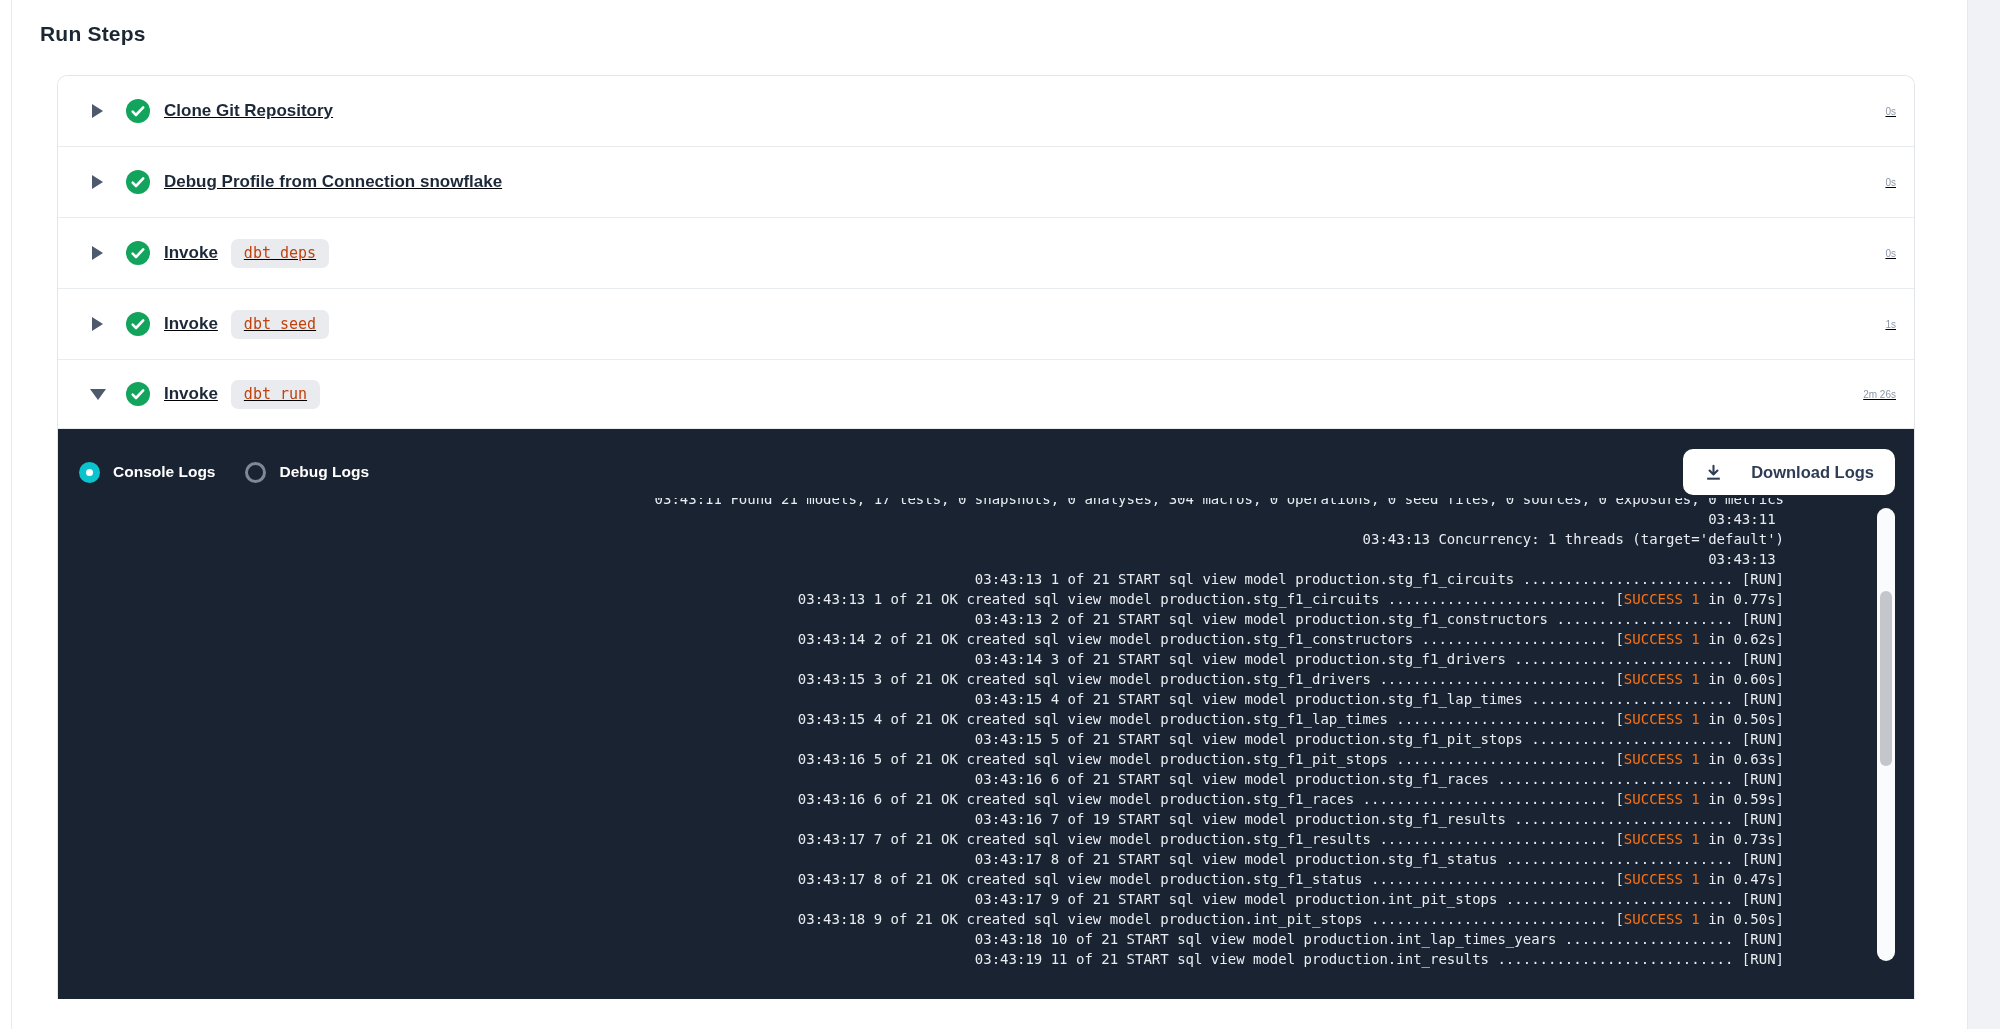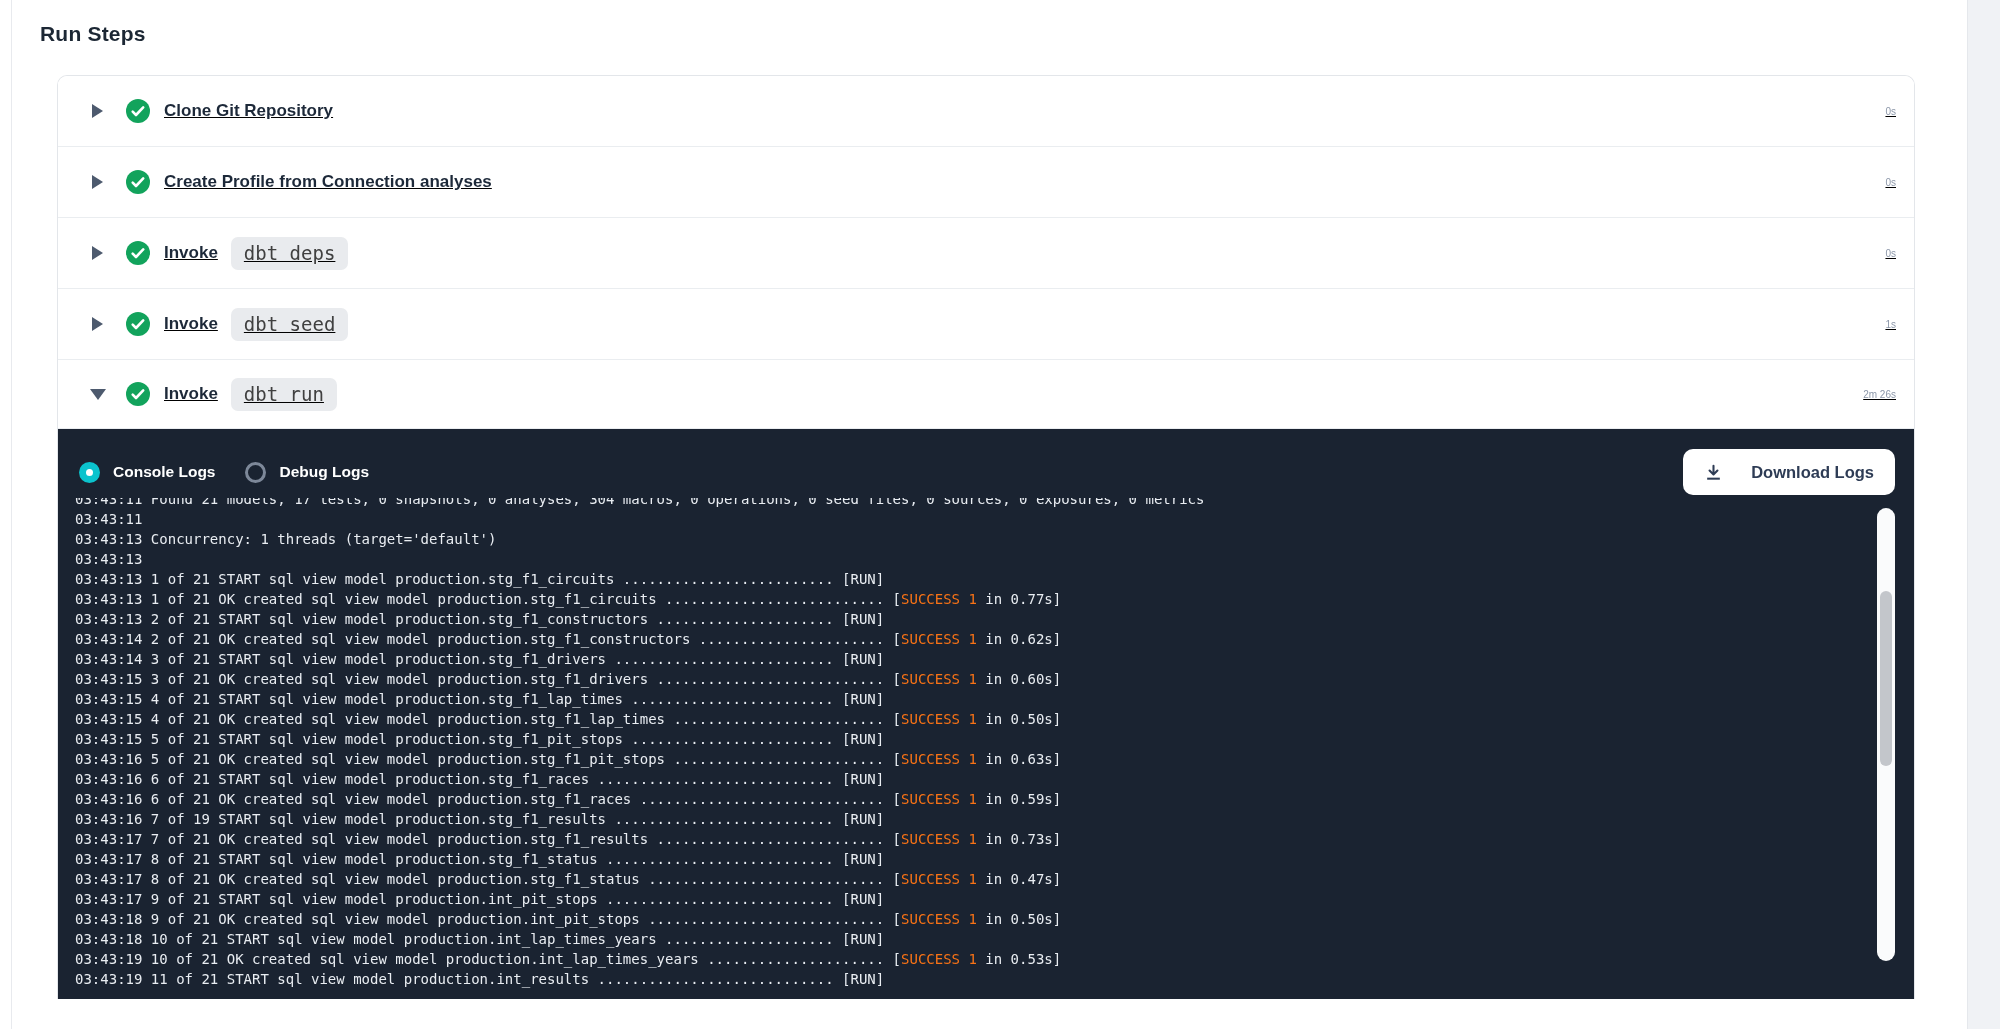--- a/index.html
+++ b/index.html
@@ -33,21 +33,21 @@
 
   .expander { width:17px; display:flex; justify-content:center; align-items:center; }
   .tri-right { width:0; height:0; border-top:7px solid transparent; border-bottom:7px solid transparent; border-left:11px solid #4d5a6e; }
   .tri-down  { width:0; height:0; border-left:8px solid transparent; border-right:8px solid transparent; border-top:11px solid #4d5a6e; }
 
   .check { margin-left:20px; width:24px; height:24px; flex:0 0 auto; }
 
   .step-label { margin-left:14px; font-size:17px; font-weight:700; color:#1d2939; }
   .step-code {
     margin-left:13px; background:#e9ebee; border-radius:7px; padding:5px 13px 6px;
-    font-family:"DejaVu Sans Mono", monospace; font-size:19px; color:#404040;
+    font-family:"DejaVu Sans Mono", monospace; font-size:15px; color:#c2410c;
   }
   .step-duration { margin-left:auto; font-size:10px; color:#8c97a9; }
 
   .console {
     position:relative; width:100%; height:585px; background:#1a2331;
   }
   .console-toolbar {
     position:absolute; top:20px; left:21px; right:19px; height:46px;
     display:flex; align-items:center;
   }
@@ -62,21 +62,21 @@
   .radio-label { margin-left:13px; color:#ffffff; font-weight:700; font-size:15.5px; }
 
   .download-btn {
     margin-left:auto; height:46px; background:#ffffff; border:none; border-radius:10px;
     display:flex; align-items:center; gap:28px; padding:0 21px;
     color:#2e3c55; font-family:"Liberation Sans", sans-serif;
     font-weight:600; font-size:16.5px; cursor:pointer;
   }
 
   .log-viewport {
-    position:absolute; left:17px; right:130px; top:69px; height:516px; overflow:hidden;
+    position:absolute; left:17px; right:130px; top:69px; height:516px; overflow:hidden;text-align:right;
   }
   .log-lines { margin-top:-9px; }
   .log-line {
     height:20px; line-height:20px; white-space:pre;
     font-family:"DejaVu Sans Mono", monospace; font-size:14px; color:#e9edf2;
   }
   .log-line .ok { color:#f97316; }
 
   .scroll-track {
     position:absolute; right:19px; top:79px; width:18px; height:453px;
@@ -113,21 +113,21 @@
     <div class="step-row">
     <span class="expander">
         <span class="tri-right"></span>
       </span>
     <span class="check">
       <svg width="24" height="24" viewBox="0 0 24 24">
         <circle cx="12" cy="12" r="12" fill="#12a35c"></circle>
         <path d="M6.7 12.7l3.3 3.3 7.2-7.6" fill="none" stroke="#ffffff" stroke-width="2.6" stroke-linecap="round" stroke-linejoin="round"></path>
       </svg>
     </span>
-    <span class="step-label">Create Profile from Connection analyses</span>
+    <span class="step-label">Debug Profile from Connection snowflake</span>
 
     <span class="step-duration">0s</span>
   </div>
     <div class="step-row">
     <span class="expander">
         <span class="tri-right"></span>
       </span>
     <span class="check">
       <svg width="24" height="24" viewBox="0 0 24 24">
         <circle cx="12" cy="12" r="12" fill="#12a35c"></circle>
@@ -206,21 +206,20 @@
           <div class="log-line"><span class="t">03:43:16</span><span class="msg"> 5 of 21 OK created sql view model production.stg_f1_pit_stops ......................... [</span><span class="ok">SUCCESS 1</span><span class="rest"> in 0.63s]</span></div>
           <div class="log-line"><span class="t">03:43:16</span><span class="msg"> 6 of 21 START sql view model production.stg_f1_races ............................ [RUN]</span><span class="ok"></span><span class="rest"></span></div>
           <div class="log-line"><span class="t">03:43:16</span><span class="msg"> 6 of 21 OK created sql view model production.stg_f1_races ............................. [</span><span class="ok">SUCCESS 1</span><span class="rest"> in 0.59s]</span></div>
           <div class="log-line"><span class="t">03:43:16</span><span class="msg"> 7 of 19 START sql view model production.stg_f1_results .......................... [RUN]</span><span class="ok"></span><span class="rest"></span></div>
           <div class="log-line"><span class="t">03:43:17</span><span class="msg"> 7 of 21 OK created sql view model production.stg_f1_results ........................... [</span><span class="ok">SUCCESS 1</span><span class="rest"> in 0.73s]</span></div>
           <div class="log-line"><span class="t">03:43:17</span><span class="msg"> 8 of 21 START sql view model production.stg_f1_status ........................... [RUN]</span><span class="ok"></span><span class="rest"></span></div>
           <div class="log-line"><span class="t">03:43:17</span><span class="msg"> 8 of 21 OK created sql view model production.stg_f1_status ............................ [</span><span class="ok">SUCCESS 1</span><span class="rest"> in 0.47s]</span></div>
           <div class="log-line"><span class="t">03:43:17</span><span class="msg"> 9 of 21 START sql view model production.int_pit_stops ........................... [RUN]</span><span class="ok"></span><span class="rest"></span></div>
           <div class="log-line"><span class="t">03:43:18</span><span class="msg"> 9 of 21 OK created sql view model production.int_pit_stops ............................ [</span><span class="ok">SUCCESS 1</span><span class="rest"> in 0.50s]</span></div>
           <div class="log-line"><span class="t">03:43:18</span><span class="msg"> 10 of 21 START sql view model production.int_lap_times_years .................... [RUN]</span><span class="ok"></span><span class="rest"></span></div>
-          <div class="log-line"><span class="t">03:43:19</span><span class="msg"> 10 of 21 OK created sql view model production.int_lap_times_years ..................... [</span><span class="ok">SUCCESS 1</span><span class="rest"> in 0.53s]</span></div>
           <div class="log-line"><span class="t">03:43:19</span><span class="msg"> 11 of 21 START sql view model production.int_results ............................ [RUN]</span><span class="ok"></span><span class="rest"></span></div>
         </div>
     </div>
     <div class="scroll-track">
       <div class="scroll-thumb"></div>
     </div>
   </div>
 </div>
 
 </body></html>

